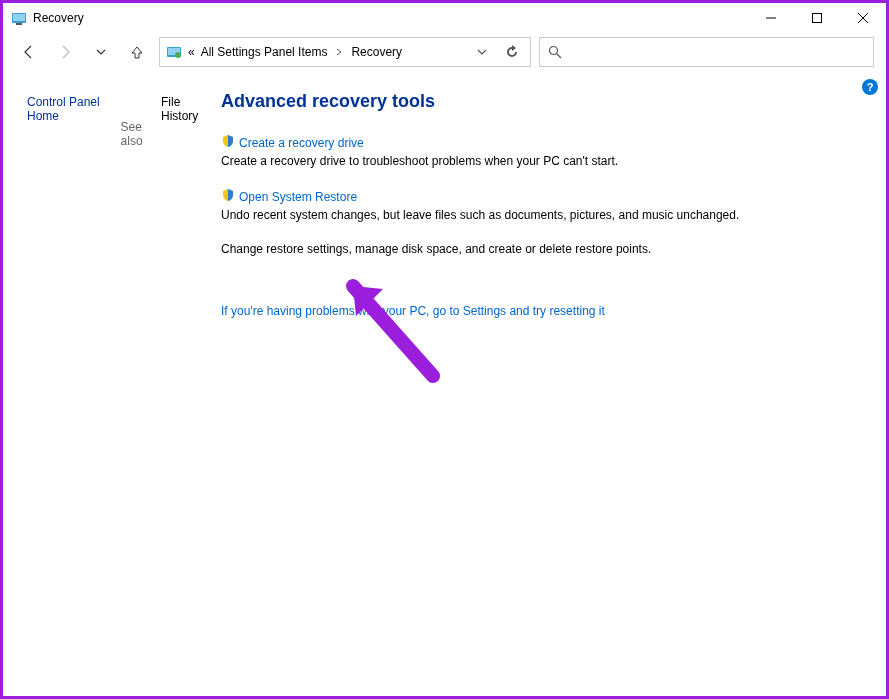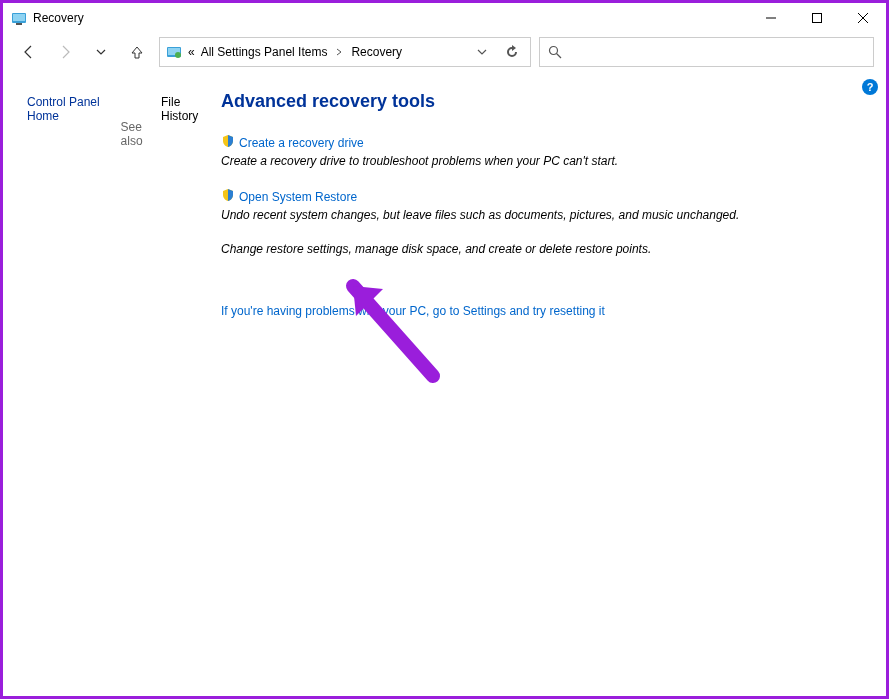--- a/index.html
+++ b/index.html
@@ -31,21 +31,21 @@
     .sidebar { width: 210px; padding: 24px 0 0 24px; display: flex; flex-direction: row; }
     .sidebar-link { font-size: 12px; color: #003399; cursor: pointer; }
     .sidebar-spacer { flex: 1; }
     .seealso-label { font-size: 12px; color: #666; margin-bottom: 10px; margin-top: 25px; }
     .seealso-link { font-size: 12px; color: #000; cursor: pointer; }
 
     .main { flex: 1; padding: 20px 24px 0 8px; position: relative; }
     .heading { font-size: 18px; color: #003399; margin-bottom: 22px; }
     .tool { margin-bottom: 20px; }
     .tool-link { display: inline-flex; align-items: center; gap: 4px; font-size: 12px; color: #0066cc; cursor: pointer; }
-    .tool-desc { font-size: 12px; color: #000; margin-top: 2px; font-style: italic; }
+    .tool-desc { font-size: 12px; color: #000; margin-top: 2px; }
     .extra-link { font-size: 12px; color: #0066cc; cursor: pointer; margin-top: 28px; display: inline-block; }
 
     .help-badge { position: absolute; top: 8px; right: 8px; width: 16px; height: 16px; background: #0078d7; color: #fff; border-radius: 50%; font-size: 11px; font-weight: bold; display: flex; align-items: center; justify-content: center; cursor: pointer; }
 
     
     .arrow-note { position: absolute; top: 200px; left: 335px; pointer-events: none; }
   </style>
 </head>
 <body>
 

